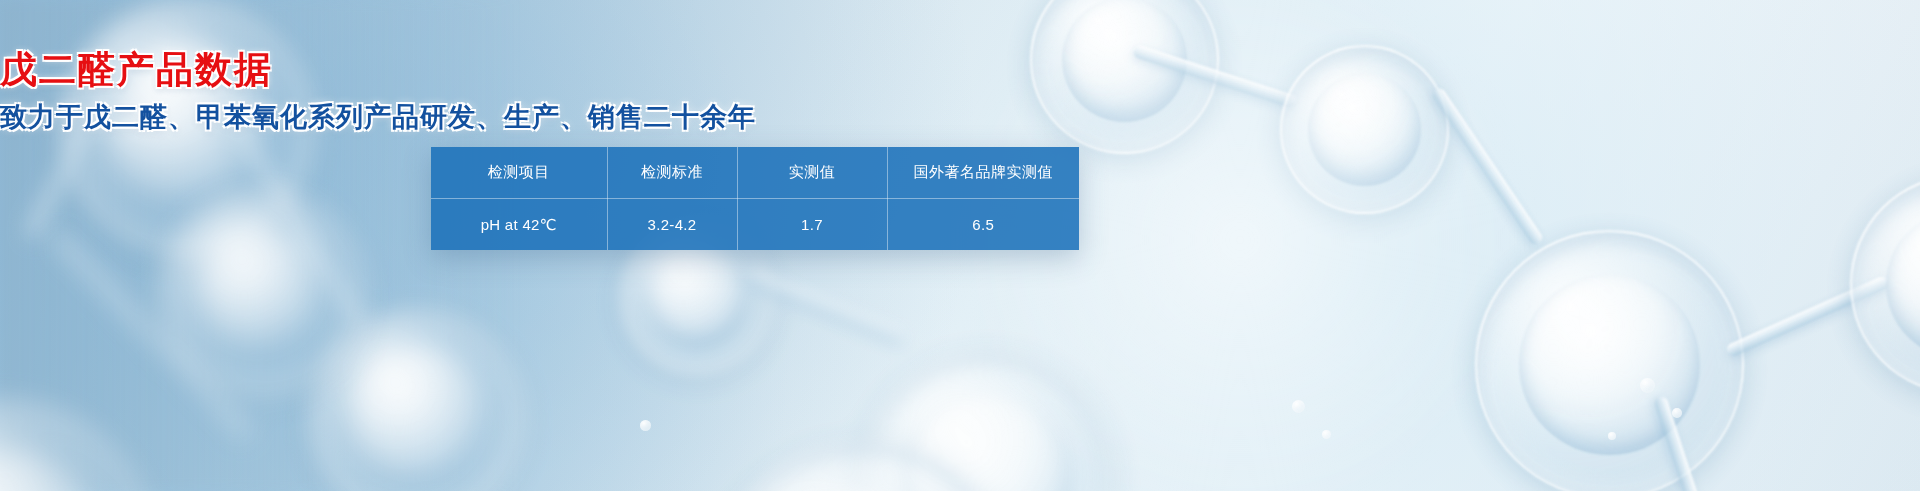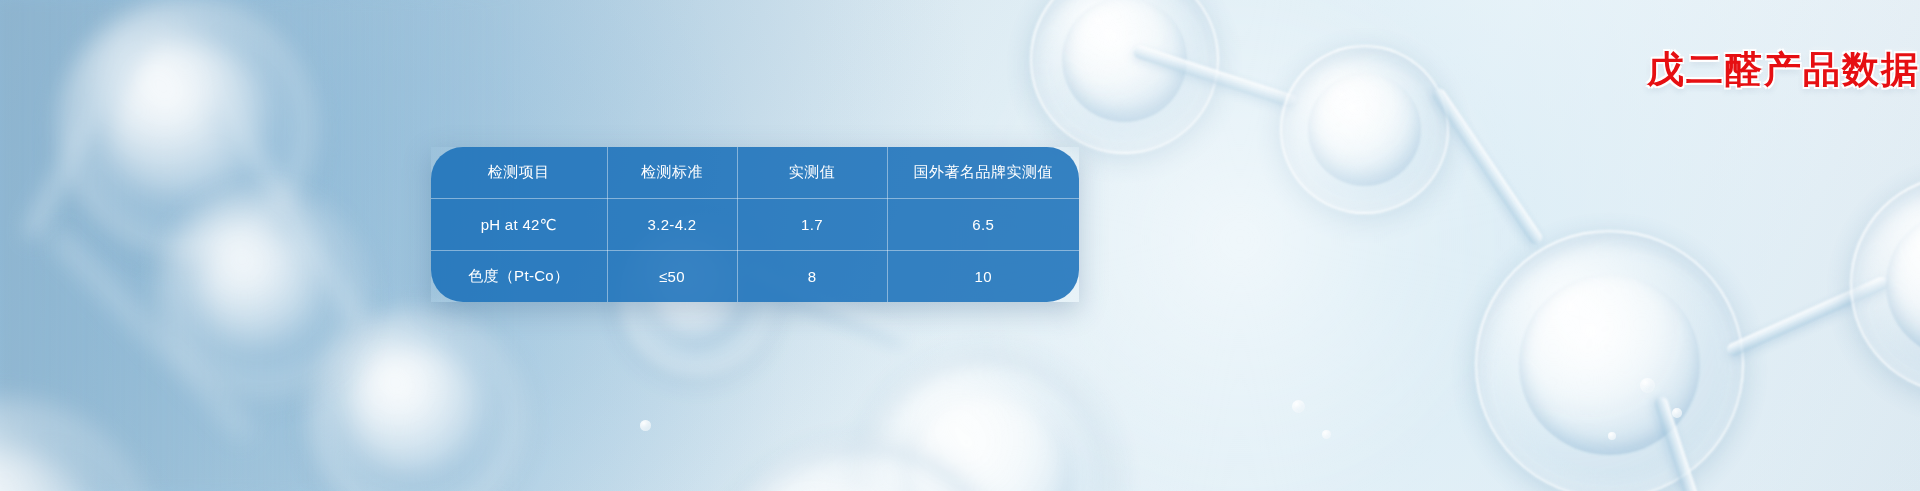--- a/index.html
+++ b/index.html
@@ -54,21 +54,21 @@
     filter:blur(6px);
   }
   .glow{
     position:absolute;left:930px;top:-40px;width:620px;height:560px;border-radius:50%;
     background:radial-gradient(circle, rgba(255,255,255,.55) 0%, rgba(255,255,255,0) 68%);
     filter:blur(14px);
   }
 
   
   .headline{
-    position:absolute;left:0;right:0;top:50px;text-align:right;z-index:6;
+    position:absolute;left:0;right:0;top:50px;text-align:left;z-index:6;
   }
   .title{
     font-size:37px;font-weight:bold;letter-spacing:2px;color:#e60f12;line-height:1.1;
     text-shadow:
       -1.6px -1.6px 0 #ffffff, 1.6px -1.6px 0 #ffffff,
       -1.6px  1.6px 0 #ffffff, 1.6px  1.6px 0 #ffffff,
        0 0 7px rgba(255,255,255,.95), 0 3px 6px rgba(120,150,180,.45);
     margin:0;
   }
   .subtitle{
@@ -82,21 +82,20 @@
 
   
   .table-wrap{
     position:absolute;left:431px;top:147px;width:648px;z-index:5;
     box-shadow:0 8px 26px rgba(60,100,140,.30);
   }
   table{
     border-collapse:collapse;width:648px;
     background:rgba(27,113,186,.88);
     table-layout:fixed;
-    border-radius:32px;
   }
   th,td{
     color:#ffffff;text-align:center;font-weight:normal;
     border:1px solid rgba(255,255,255,.42);
     border-left:none;border-top:none;
   }
   tr th:first-child,tr td:first-child{border-left:none;}
   th{height:49px;font-size:15px;letter-spacing:.5px;}
   td{height:49px;font-size:15px;letter-spacing:.3px;}
   tbody tr:last-child th,tbody tr:last-child td{border-bottom:none;}
@@ -149,20 +148,21 @@
     <div class="tiny" style="left:1292px;top:400px;width:13px;height:13px;"></div>
     <div class="tiny" style="left:1322px;top:430px;width:9px;height:9px;"></div>
     <div class="tiny" style="left:1640px;top:378px;width:15px;height:15px;"></div>
     <div class="tiny" style="left:1672px;top:408px;width:10px;height:10px;"></div>
     <div class="tiny" style="left:1608px;top:432px;width:8px;height:8px;"></div>
     <div class="tiny" style="left:640px;top:420px;width:11px;height:11px;"></div>
   </div>
 
   <div class="headline">
     <h1 class="title">戊二醛产品数据</h1>
+    <div class="subtitle">致力于戊二醛、甲苯氧化系列产品研发、生产、销售二十余年</div>
   </div>
 
   <div class="table-wrap">
     <table>
       <colgroup>
           <col class="c1">
           <col class="c2">
           <col class="c3">
           <col class="c4">
         </colgroup>
@@ -174,23 +174,17 @@
           <th>国外著名品牌实测值</th>
         </tr>
       </thead>
       <tbody>
         <tr>
           <td>pH at 42℃</td>
           <td>3.2-4.2</td>
           <td>1.7</td>
           <td>6.5</td>
         </tr>
-        <tr>
-          <td>色度（Pt-Co）</td>
-          <td>≤50</td>
-          <td>8</td>
-          <td>10</td>
-        </tr>
       </tbody>
     </table>
   </div>
 
 </div>
 
 </body></html>

